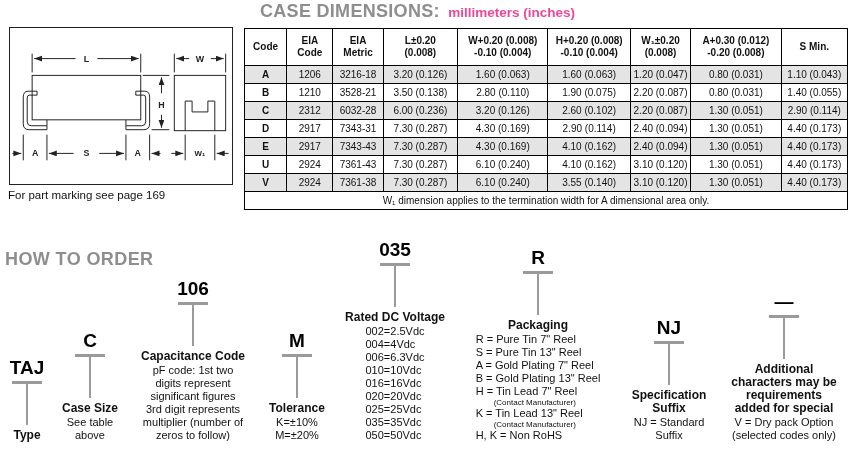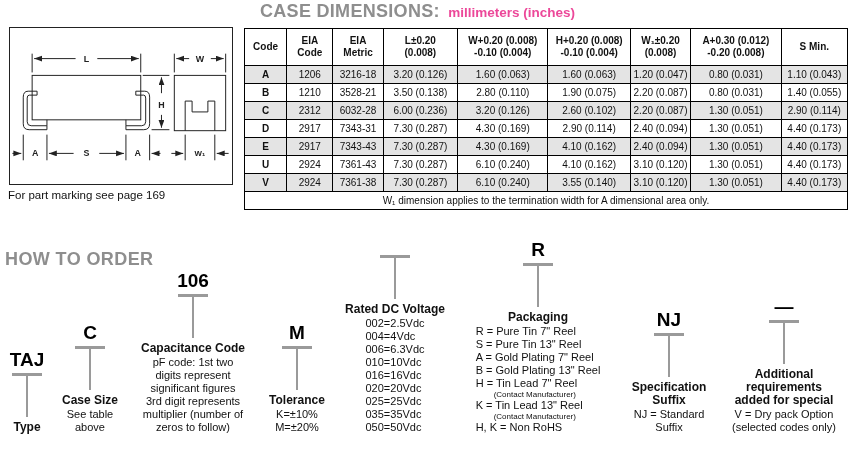--- a/index.html
+++ b/index.html
@@ -283,20 +283,21 @@
     <div class="ocol" style="width: 74px;">
       <div class="ocode">M</div>
       <div class="obar"></div>
       <div class="ovline"></div>
       <div class="olabel">
         <div>Tolerance</div>
       </div>
       <div class="olines"><div class="inner"><div>K=±10%</div><div>M=±20%</div></div></div>
     </div>
     <div class="ocol" style="width: 122px;">
+      <div class="ocode">035</div>
       <div class="obar"></div>
       <div class="ovline"></div>
       <div class="olabel">
         <div>Rated DC Voltage</div>
       </div>
       <div class="olines left"><div class="inner"><div>002=2.5Vdc</div><div>004=4Vdc</div><div>006=6.3Vdc</div><div>010=10Vdc</div><div>016=16Vdc</div><div>020=20Vdc</div><div>025=25Vdc</div><div>035=35Vdc</div><div>050=50Vdc</div></div></div>
     </div>
     <div class="ocol" style="width: 164px;">
       <div class="ocode">R</div>
       <div class="obar"></div>
@@ -315,18 +316,19 @@
         <div>Suffix</div>
       </div>
       <div class="olines"><div class="inner"><div>NJ = Standard</div><div>Suffix</div></div></div>
     </div>
     <div class="ocol" style="width: 132px;">
       <div class="ocode">—</div>
       <div class="obar"></div>
       <div class="ovline"></div>
       <div class="olabel">
         <div>Additional</div>
+        <div>characters may be</div>
         <div>requirements</div>
         <div>added for special</div>
       </div>
       <div class="olines"><div class="inner"><div>V = Dry pack Option</div><div>(selected codes only)</div></div></div>
     </div>
   </div>
 
 </body></html>

